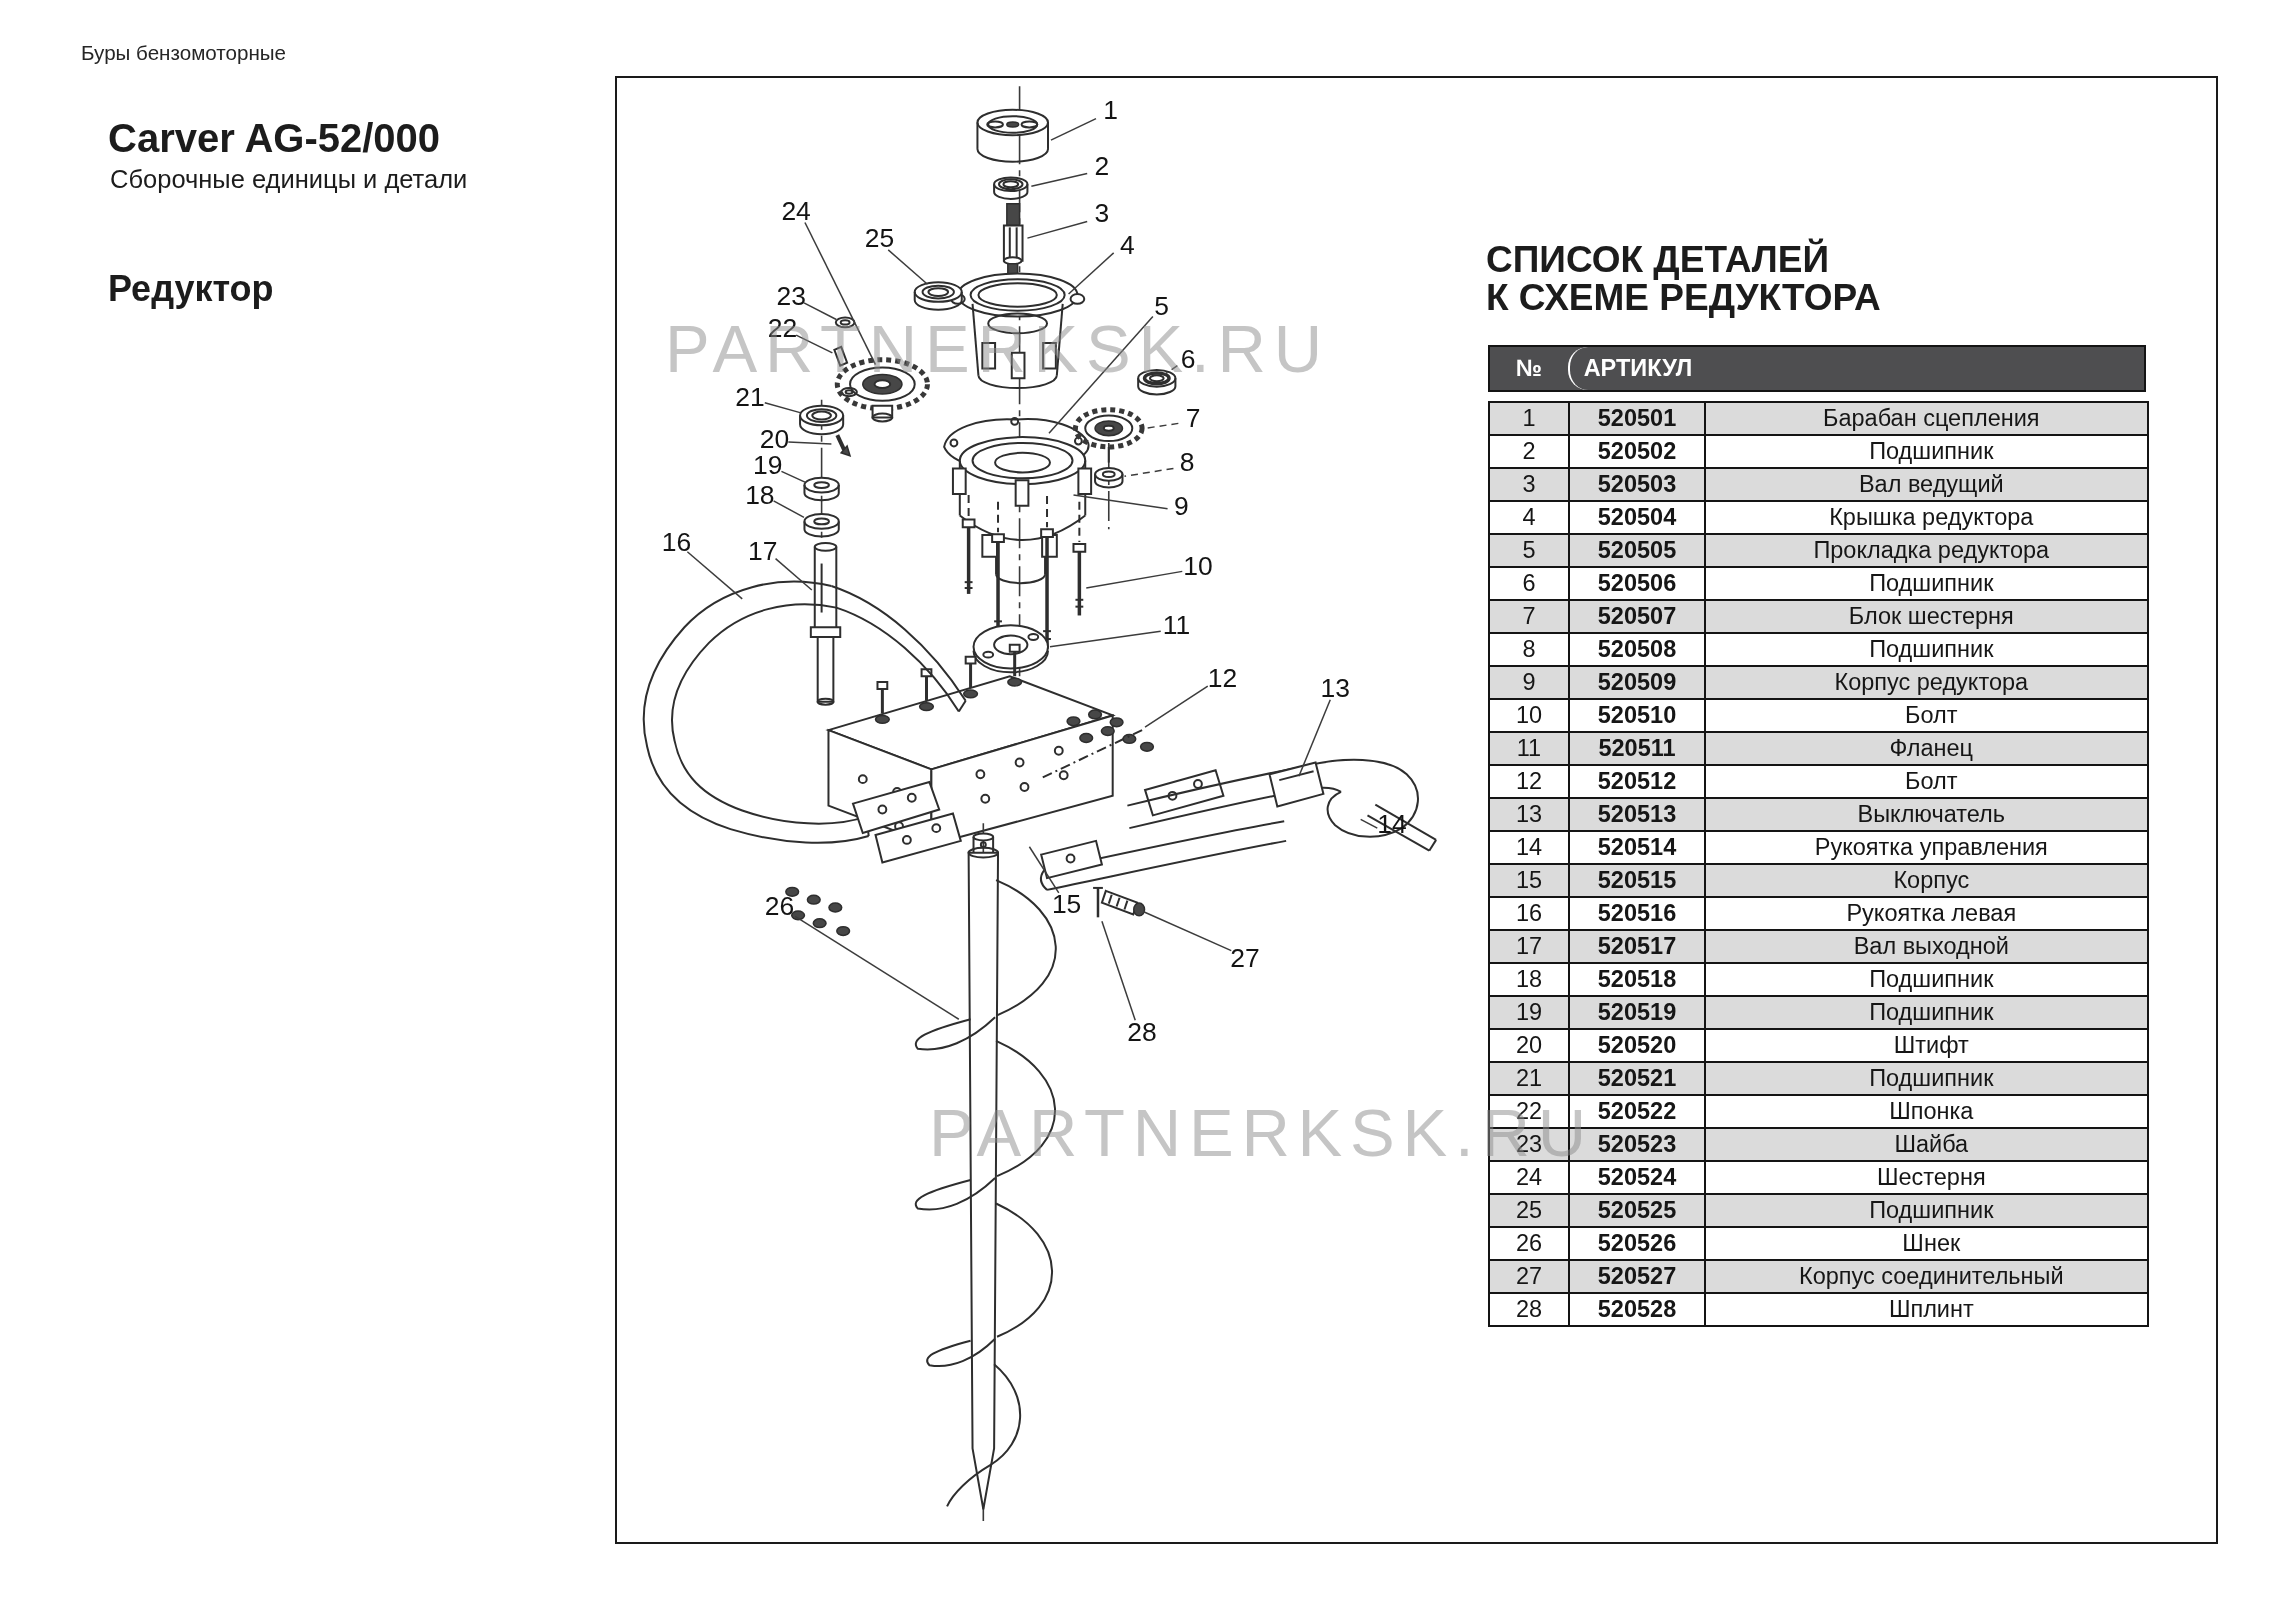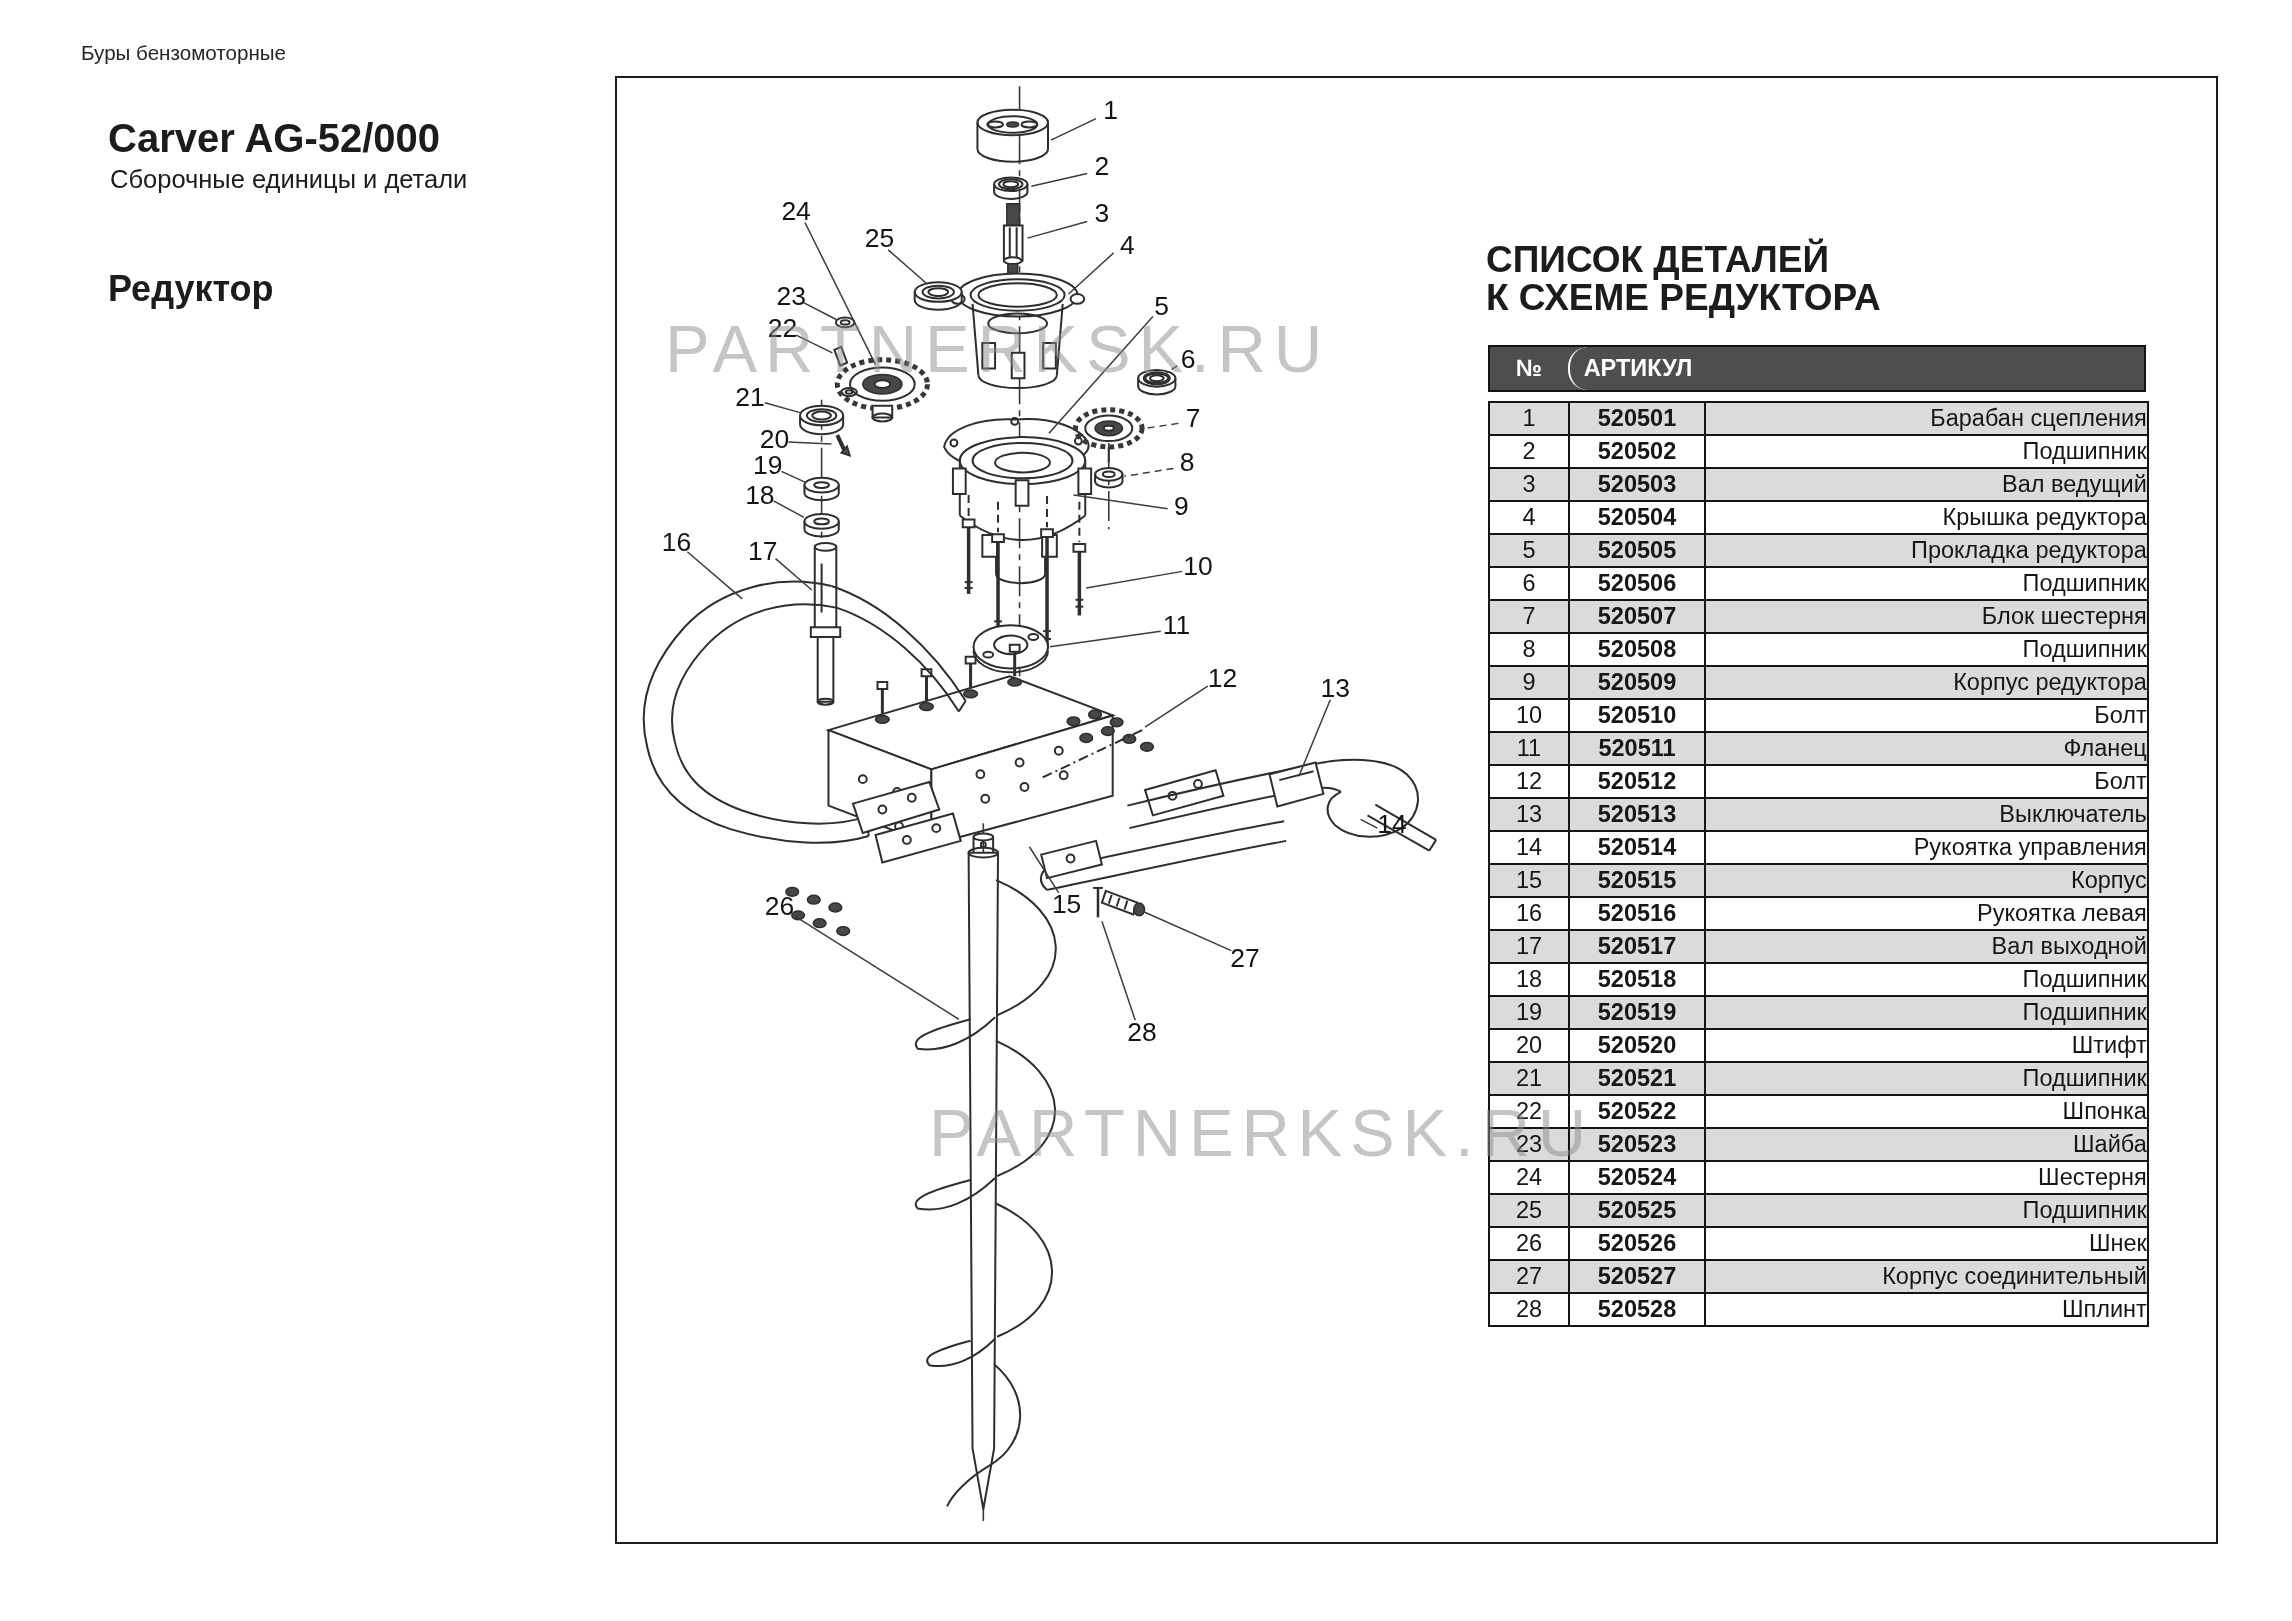--- a/index.html
+++ b/index.html
@@ -17,21 +17,21 @@
   #table-header{left:1488px;top:345px;width:654px;height:43px;display:flex;z-index:2;
      background:#4e4e50;border:2px solid #141414;}
   #table-header .hc{color:#ffffff;font-weight:bold;font-size:23.5px;display:flex;align-items:center;justify-content:center;}
   #table-header .hc1{width:78px;}
   #table-header .hc2{width:136px;border-left:2px solid #fff;border-radius:20px;}
   #table-header .hc3{flex:1;border-left:2px solid #fff;}
   #parts-table{left:1488px;top:401px;border-collapse:collapse;z-index:2;}
   #parts-table td{border:2px solid #141414;height:31px;font-size:23.5px;padding:0;color:#161616;}
   #parts-table td.c1{width:78px;text-align:center;}
   #parts-table td.c2{width:134px;text-align:center;font-weight:bold;}
-  #parts-table td.c3{width:431px;text-align:right;padding-left:9.8px;margin-top:24px;}
+  #parts-table td.c3{width:431px;text-align:center;padding-left:9.8px;margin-top:24px;}
   #parts-table tr.shade td{background:#dbdbdb;}
   .watermark{color:rgba(140,140,140,0.5);font-size:67px;letter-spacing:7.8px;z-index:3;white-space:nowrap;}
   #watermark-1{left:665px;top:310px;}
   #watermark-2{left:929px;top:1094px;}
   
   svg *{vector-effect:non-scaling-stroke;}
   .ln{stroke:#2e2e2e;stroke-width:2;fill:none;}
   .w{stroke:#2e2e2e;stroke-width:2;fill:#ffffff;}
   .d{stroke:#2e2e2e;stroke-width:1.5;fill:#474747;}
   .axis{stroke:#3a3a3a;stroke-width:1.6;fill:none;stroke-dasharray:30 6 6 6;}

